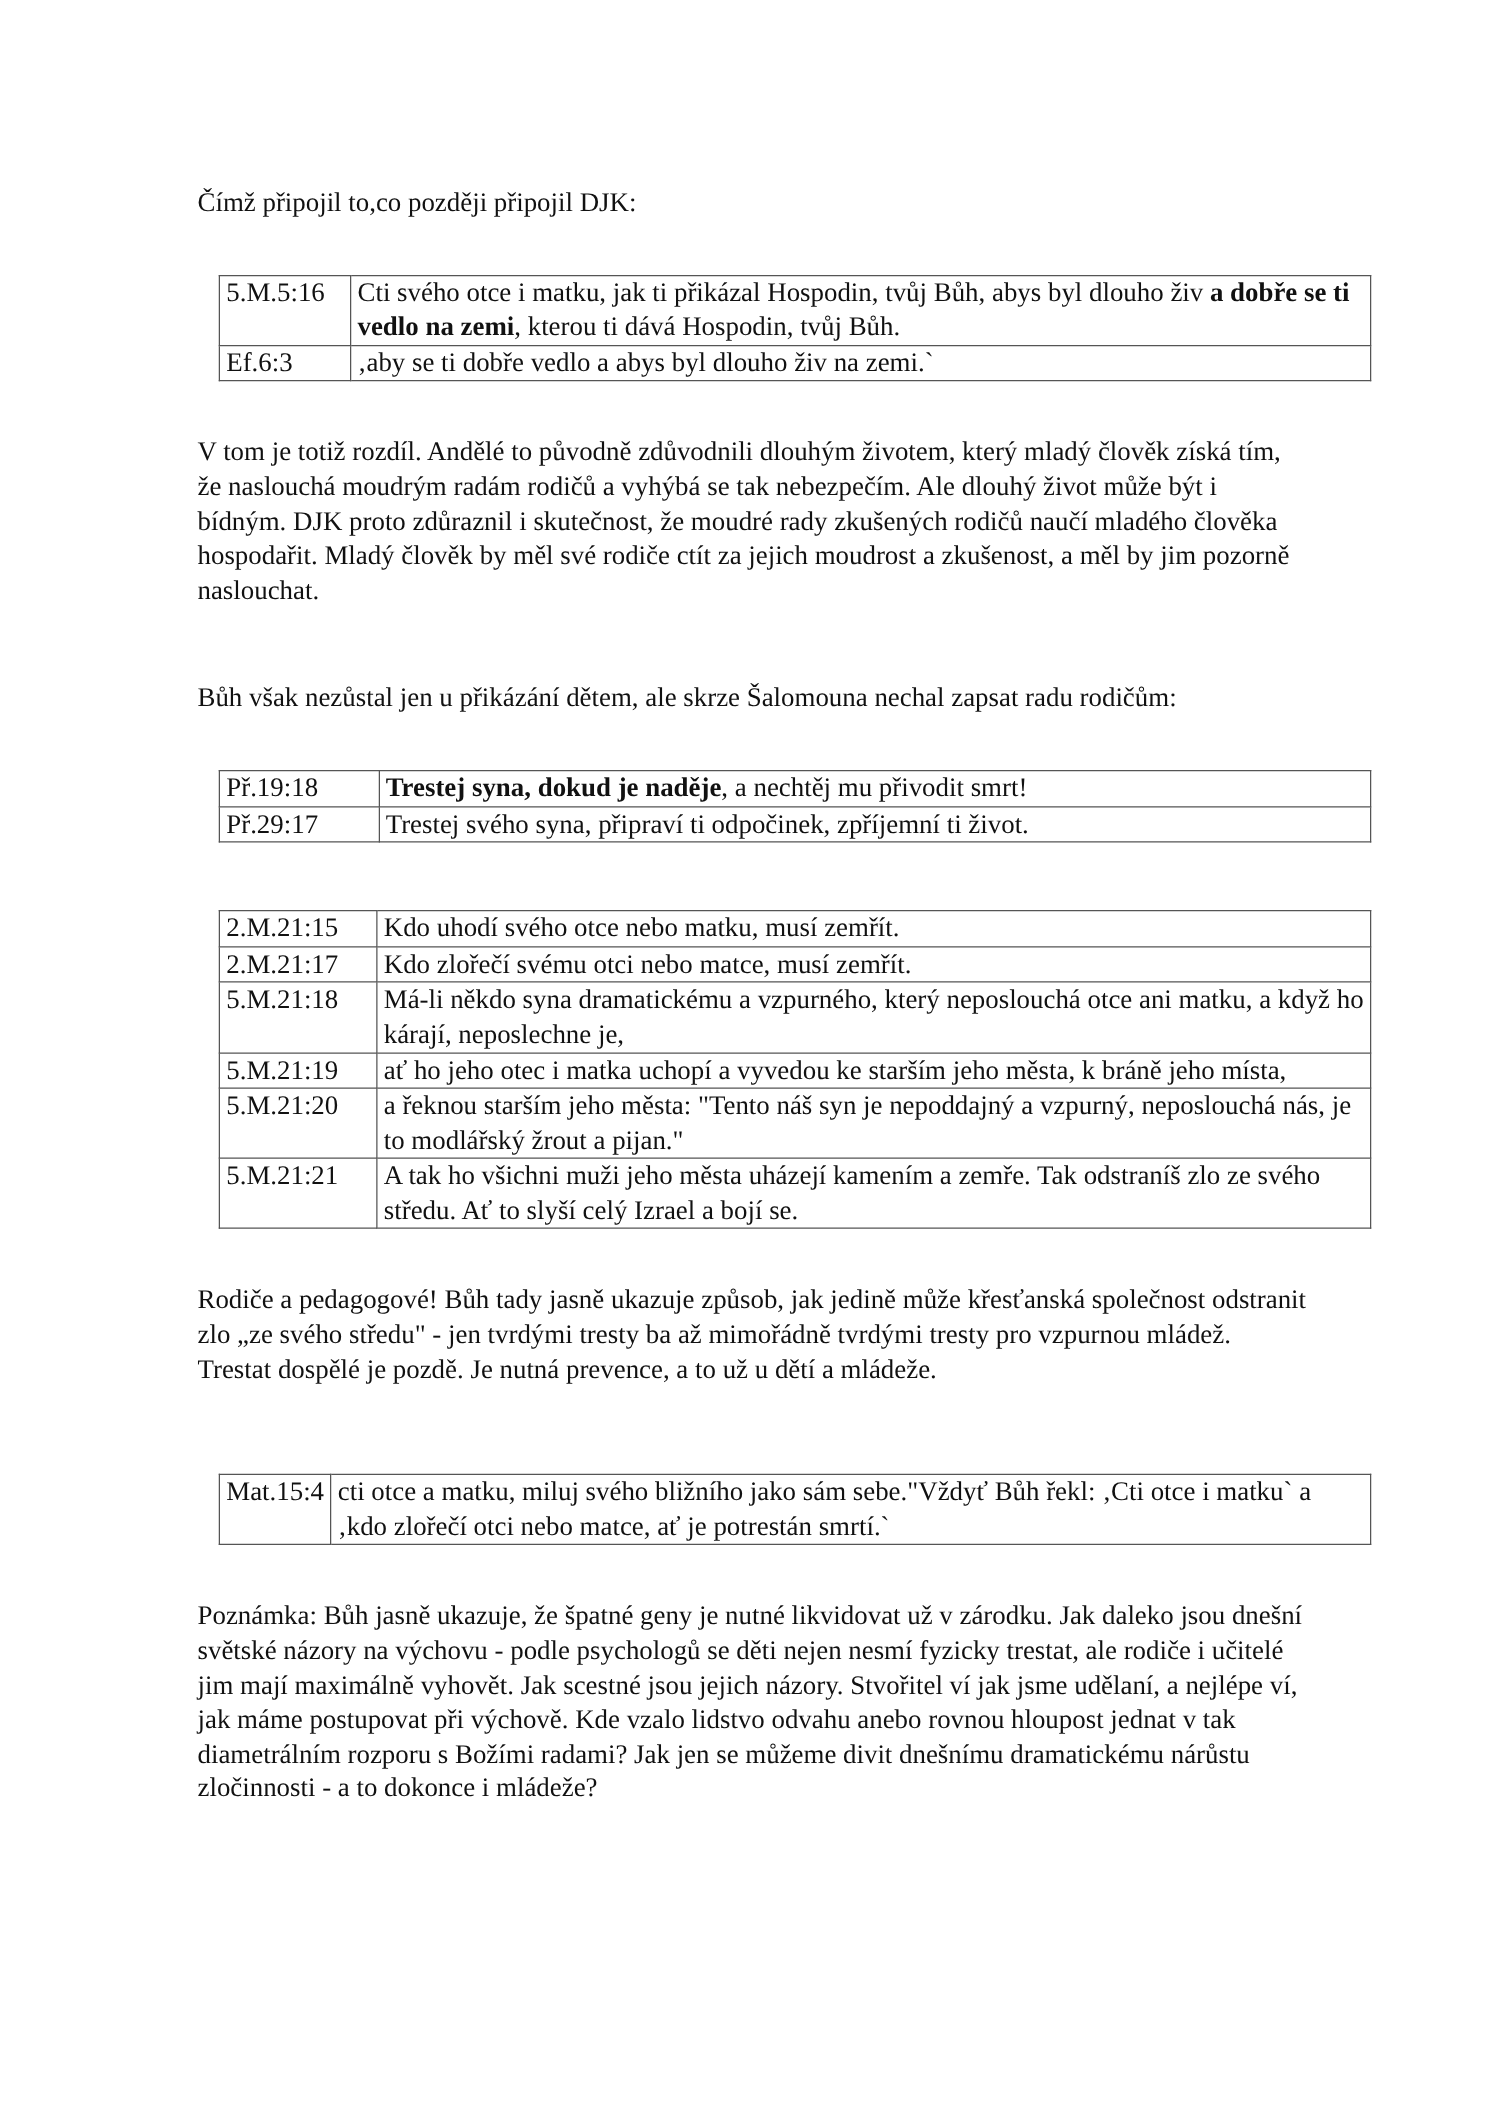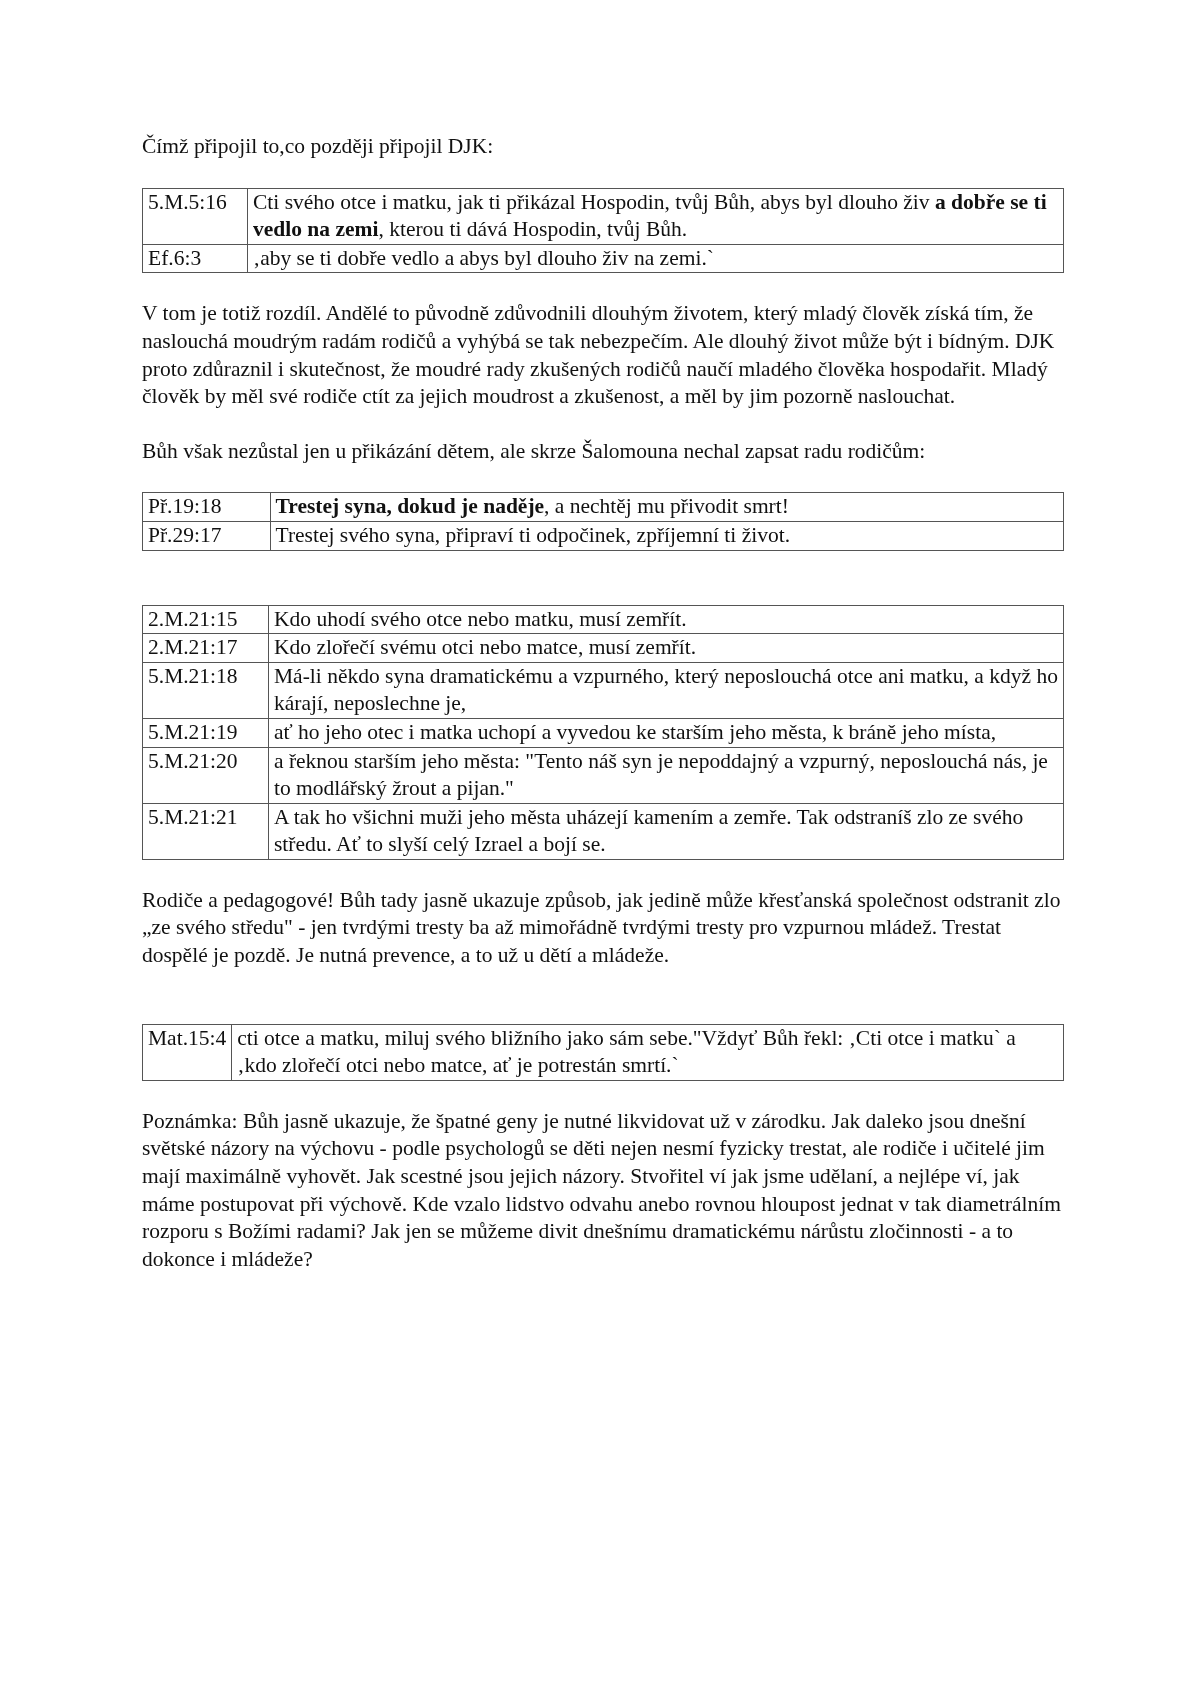--- a/index.html
+++ b/index.html
@@ -1,23 +1,23 @@
 <!DOCTYPE html>
 <html><head>
 <meta charset="utf-8">
 <style>
   html, body { margin: 0; padding: 0; background: #ffffff; }
   body {
     width: 1190px; height: 1683px; position: relative; overflow: hidden;
     font-family: "Liberation Serif", serif; font-size: 21.5px; line-height: 27.6px; color: #111111;
   }
   .page { position: absolute; left: 142px; top: 133px; width: 922px; }
-  p { margin: 0; }
+  p { margin: 16px; }
   .gap { height: 27px; }
-  table.refs { border-collapse: collapse; width: 922px; table-layout: auto; }
+  table.refs { border-collapse: collapse; width: 922px; table-layout: auto; margin-left: 33px; }
   table.refs td { border: 1.5px solid #555; padding: 0 5px; vertical-align: top; }
   table.refs td.ref { white-space: nowrap; }
   b { font-weight: bold; }
   .t1 td.ref { width: 94px; }
   .t3 td.ref { width: 104px; font-family: Liberation Serif, serif; }
   .t3 tr.short td.ref { width: 104px; padding-right: 16px; }
 </style>
 </head>
 <body>
 

